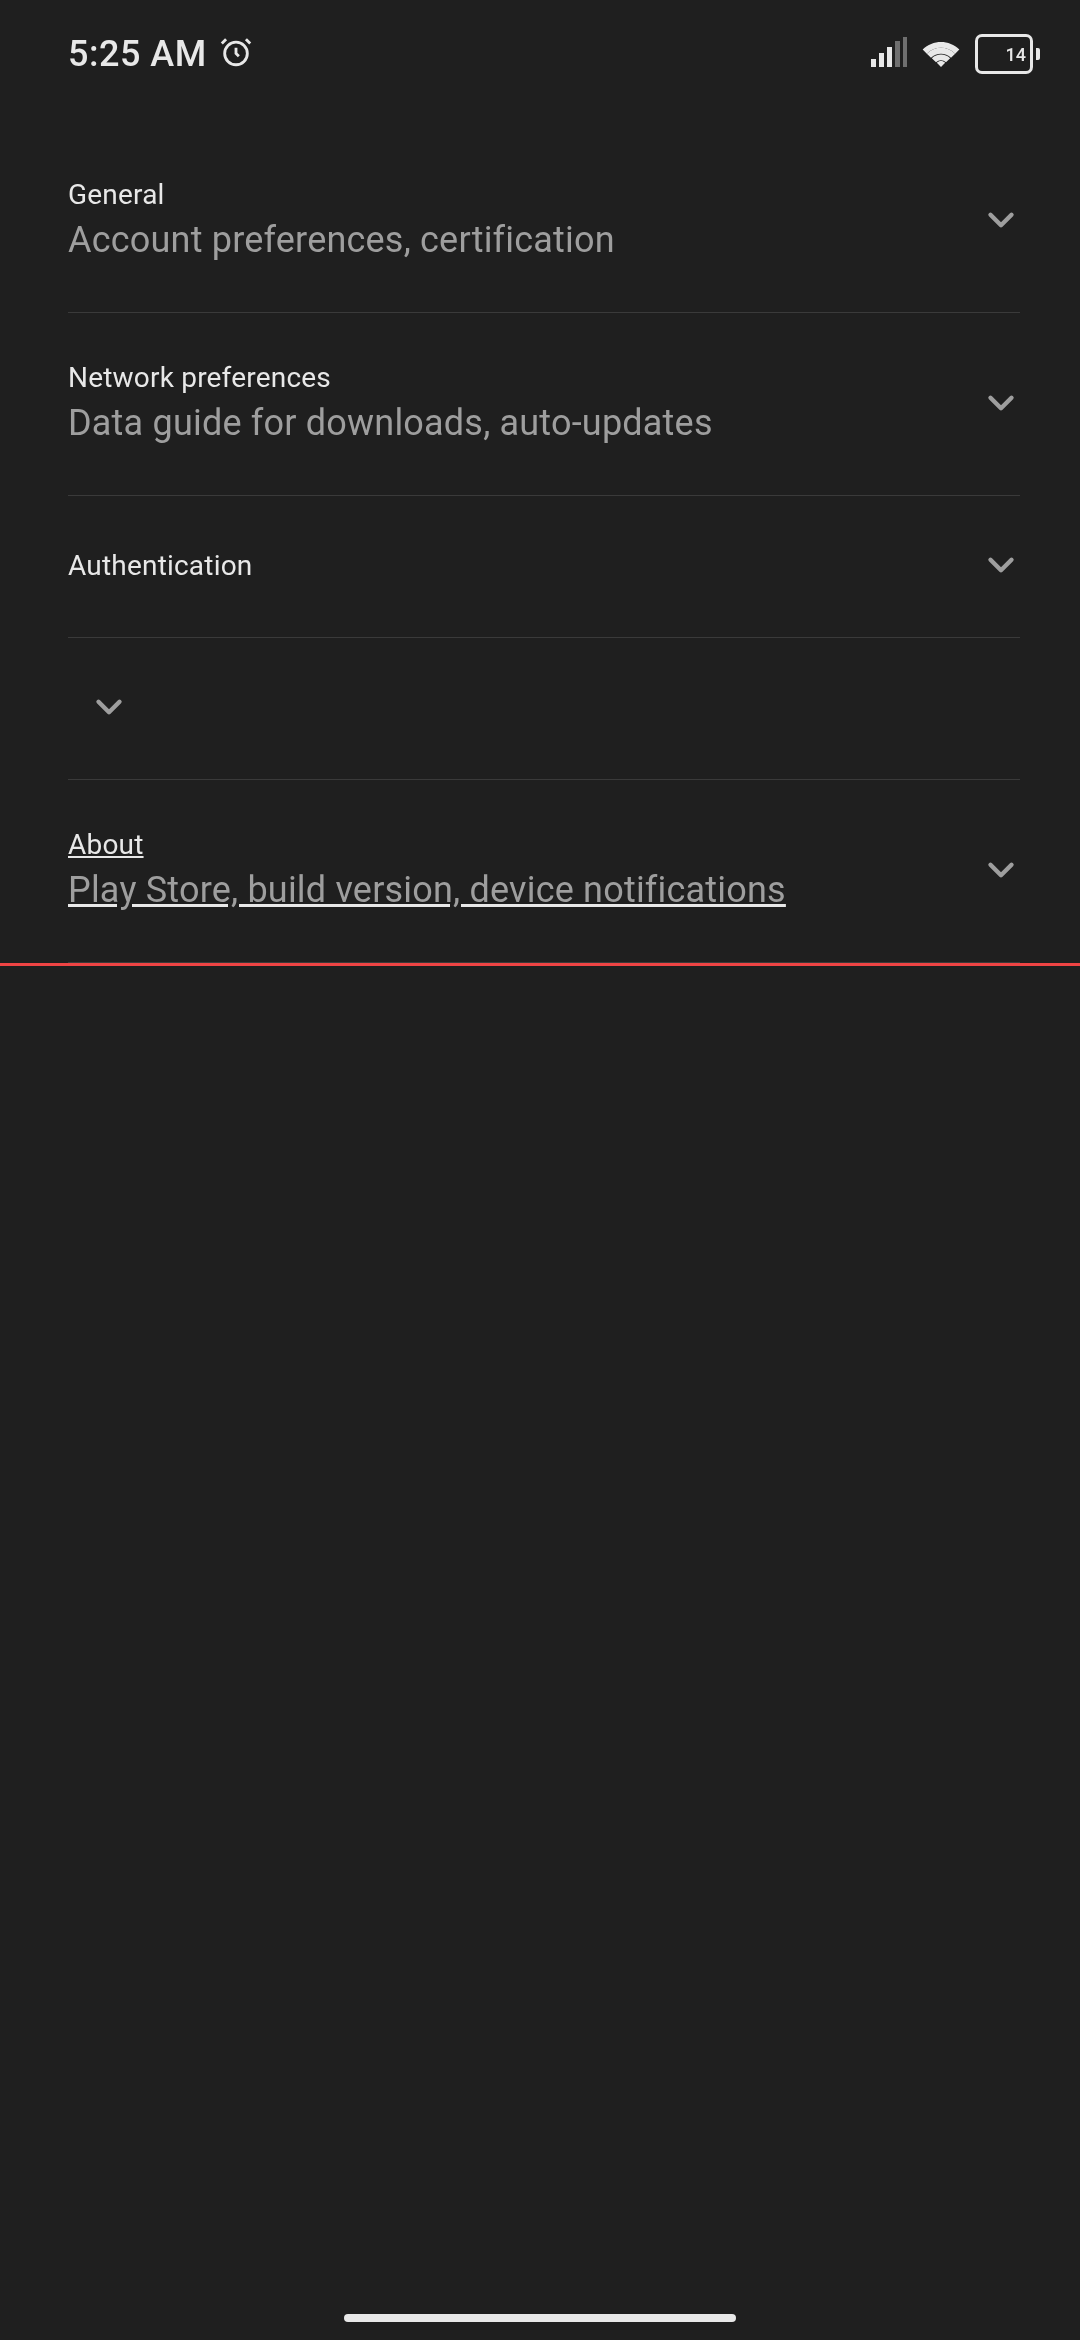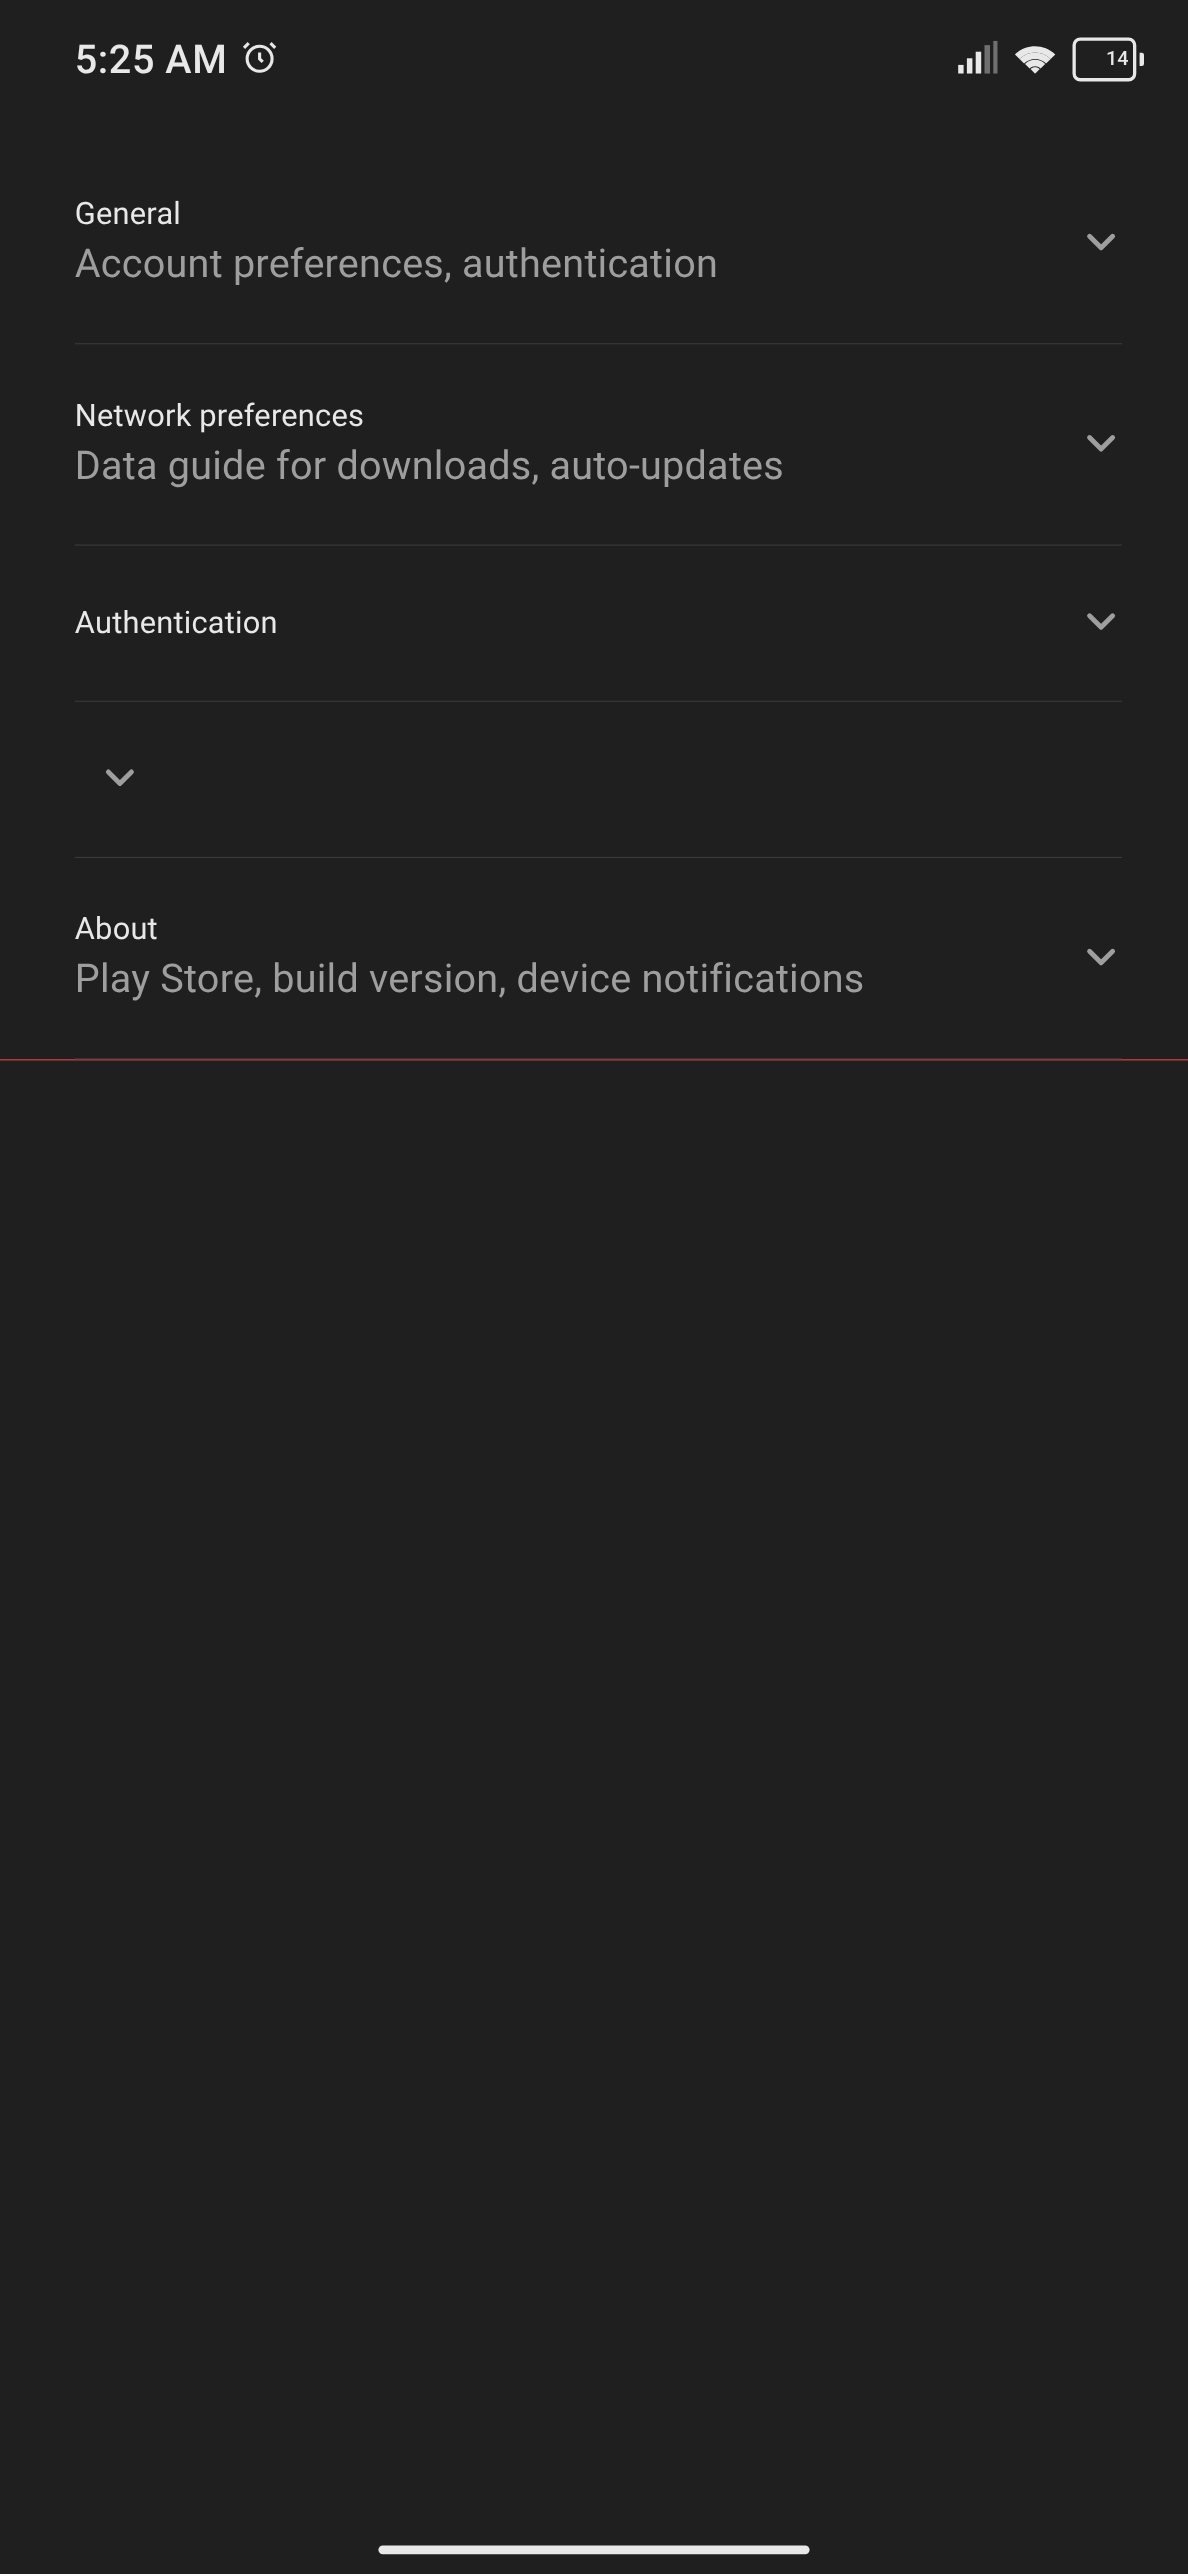--- a/index.html
+++ b/index.html
@@ -89,21 +89,22 @@
     }
     .setting-item {
       padding: 48px 68px 52px 68px;
       border-bottom: 1px solid #3a3a3a;
       display: flex;
       align-items: center;
       justify-content: space-between;
       margin: 0 0;
     }
     .setting-item:last-child {
-      border-bottom: 1px solid #ef4444;
+      border-bottom: 3px solid #ef4444;
+      text-decoration: underline;
     }
     .setting-text {
       display: flex;
       flex-direction: column;
       gap: 8px;
       flex: 1;
     }
     .setting-title {
       font-size: 28px;
       font-weight: 400;
@@ -191,21 +192,21 @@
       <div class="battery-tip"></div>
     </div>
   </div>
 </div>
 
 <div class="content">
 
   <div class="setting-item">
     <div class="setting-text">
       <span class="setting-title">General</span>
-      <span class="setting-subtitle">Account preferences, authentication</span>
+      <span class="setting-subtitle">Account preferences, certification</span>
     </div>
     <span class="chevron">
       <svg viewBox="0 0 24 24" fill="none" stroke="currentColor" stroke-width="2.5" stroke-linecap="round" stroke-linejoin="round">
         <polyline points="6 9 12 15 18 9"></polyline>
       </svg>
     </span>
   </div>
 
   <div class="setting-item">
     <div class="setting-text">

